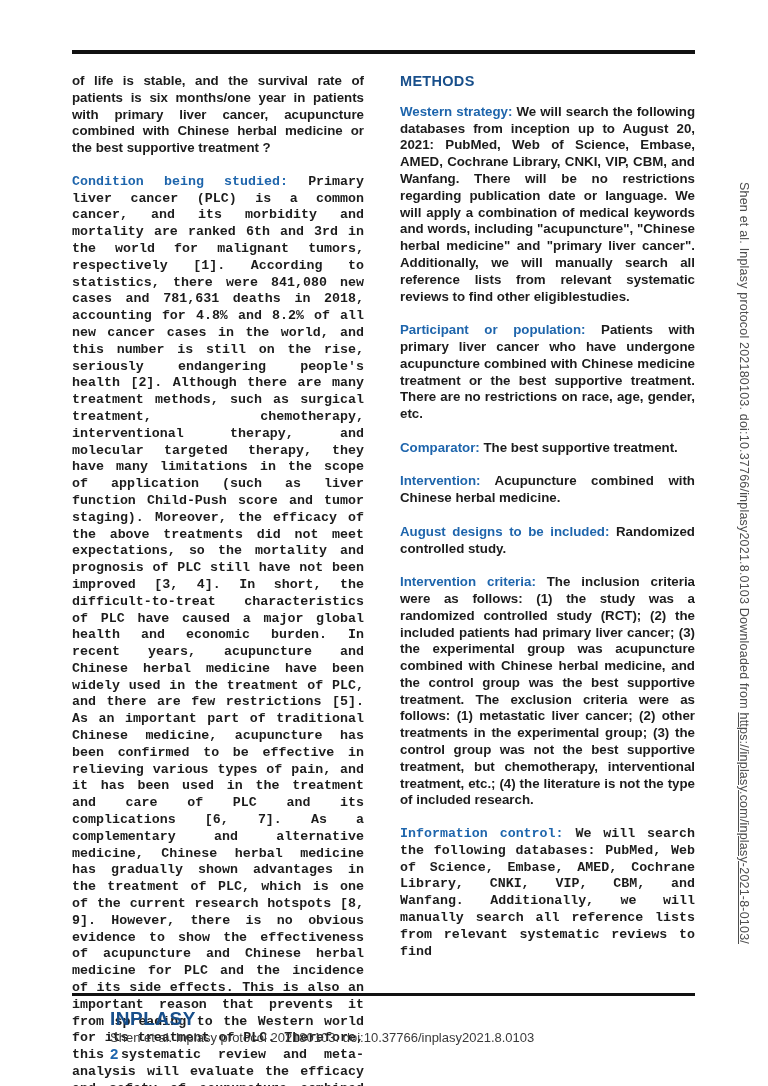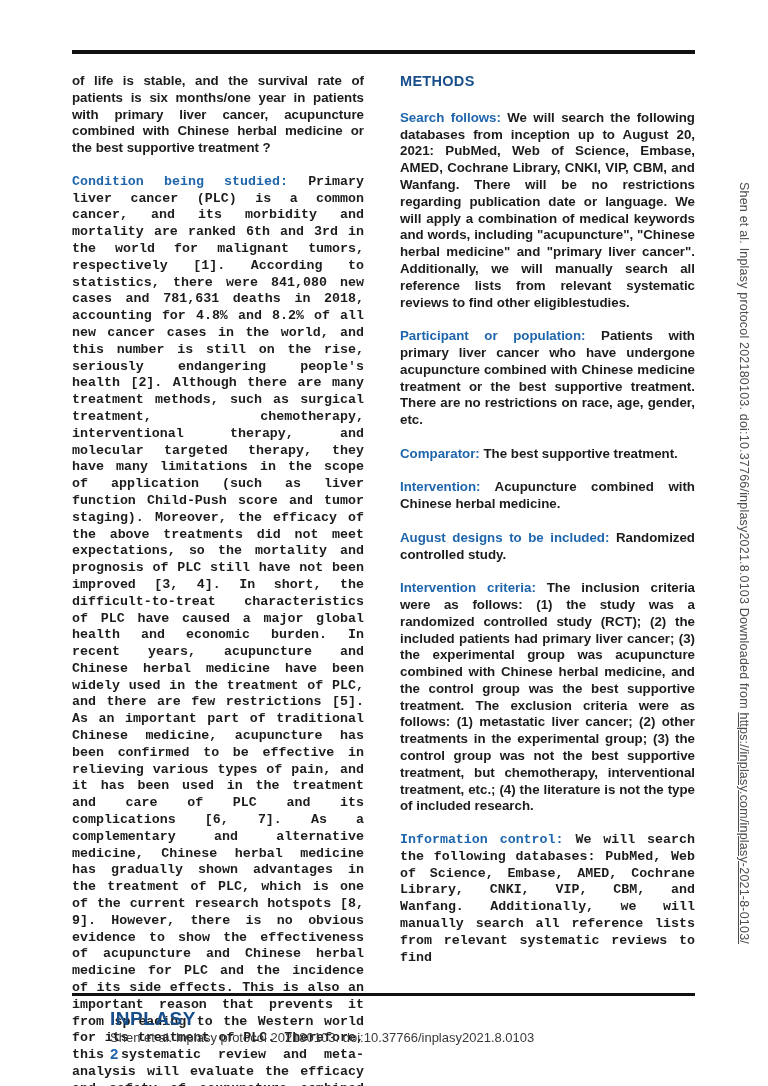--- a/index.html
+++ b/index.html
@@ -36,21 +36,21 @@
     text-align:justify;
   }
   .col-left{width:292px;}
   .col-right{width:295px;}
   .col p{margin-bottom:16.8px;}
   .col p:last-child{margin-bottom:0;font-family:Liberation Mono, monospace;}
   .run-label{color:var(--accent-blue);}
   .methods-heading{
     font-size:14.5px;line-height:16.8px;font-weight:700;
     color:var(--accent-navy);letter-spacing:.3px;
-    margin-bottom:20px;text-align:left;
+    margin-bottom:14px;text-align:left;
   }
   .footer{
     position:absolute;top:1008px;left:72px;width:623px;
     display:flex;align-items:baseline;flex-direction:column;
   }
   .footer-logo{
     font-size:19px;font-weight:700;color:var(--accent-navy);
     letter-spacing:.5px;
   }
   .footer-citation{
@@ -84,21 +84,21 @@
       <p>
         <span class="run-label">Condition being studied:</span>
         <span>Primary liver cancer (PLC) is a common cancer, and its morbidity and mortality are ranked 6th and 3rd in the world for malignant tumors, respectively [1]. According to statistics, there were 841,080 new cases and 781,631 deaths in 2018, accounting for 4.8% and 8.2% of all new cancer cases in the world, and this number is still on the rise, seriously endangering people's health [2]. Although there are many treatment methods, such as surgical treatment, chemotherapy, interventional therapy, and molecular targeted therapy, they have many limitations in the scope of application (such as liver function Child-Push score and tumor staging). Moreover, the efficacy of the above treatments did not meet expectations, so the mortality and prognosis of PLC still have not been improved [3, 4]. In short, the difficult-to-treat characteristics of PLC have caused a major global health and economic burden. In recent years, acupuncture and Chinese herbal medicine have been widely used in the treatment of PLC, and there are few restrictions [5]. As an important part of traditional Chinese medicine, acupuncture has been confirmed to be effective in relieving various types of pain, and it has been used in the treatment and care of PLC and its complications [6, 7]. As a complementary and alternative medicine, Chinese herbal medicine has gradually shown advantages in the treatment of PLC, which is one of the current research hotspots [8, 9]. However, there is no obvious evidence to show the effectiveness of acupuncture and Chinese herbal medicine for PLC and the incidence of its side effects. This is also an important reason that prevents it from spreading to the Western world for its treatment of PLC. Therefore, this systematic review and meta-analysis will evaluate the efficacy and safety of acupuncture combined with Chinese herbal medicine in the treatment of primary liver cancer.</span>
       </p>
     </div>
 
     <div class="col col-right">
       <div class="methods-heading">METHODS</div>
 
       <p>
-        <span class="run-label">Search follows:</span>
+        <span class="run-label">Western strategy:</span>
         <span>We will search the following databases from inception up to August 20, 2021: PubMed, Web of Science, Embase, AMED, Cochrane Library, CNKI, VIP, CBM, and Wanfang. There will be no restrictions regarding publication date or language. We will apply a combination of medical keywords and words, including "acupuncture", "Chinese herbal medicine" and "primary liver cancer". Additionally, we will manually search all reference lists from relevant systematic reviews to find other eligiblestudies.</span>
       </p>
 
       <p>
         <span class="run-label">Participant or population:</span>
         <span>Patients with primary liver cancer who have undergone acupuncture combined with Chinese medicine treatment or the best supportive treatment. There are no restrictions on race, age, gender, etc.</span>
       </p>
 
       <p>
         <span class="run-label">Comparator:</span>

